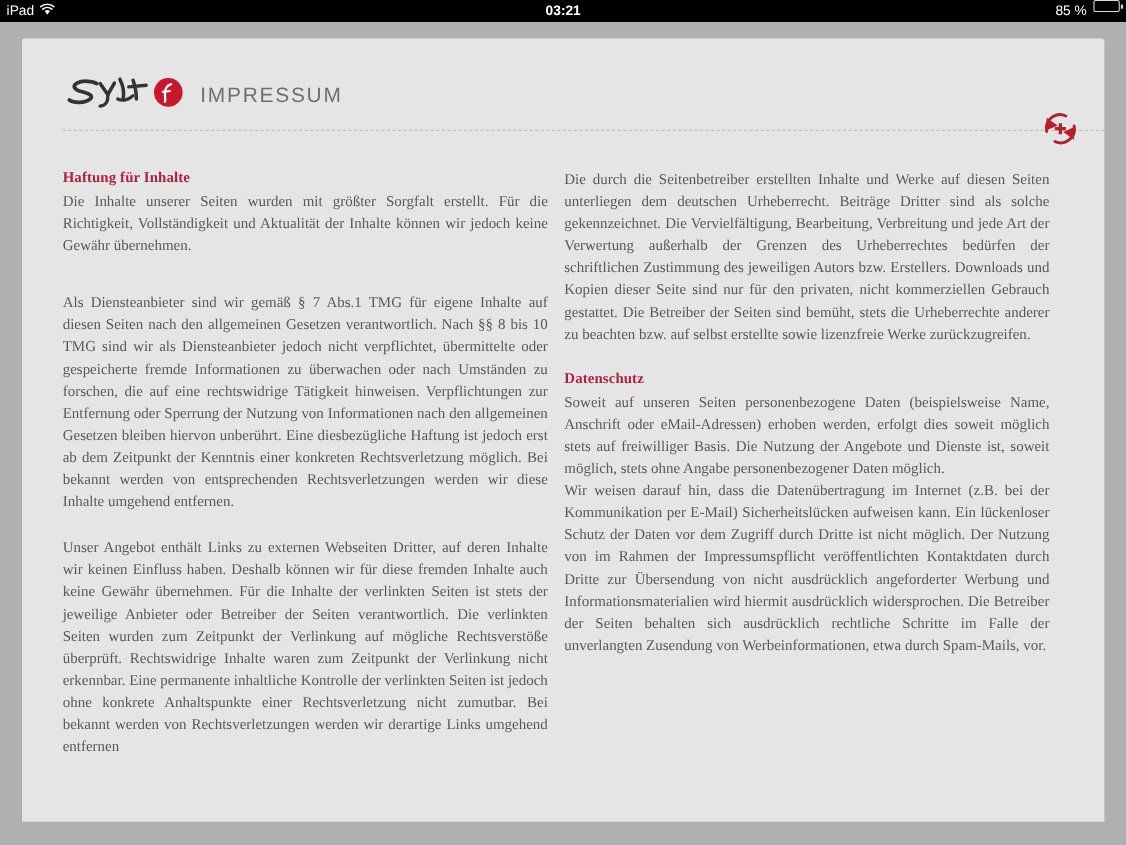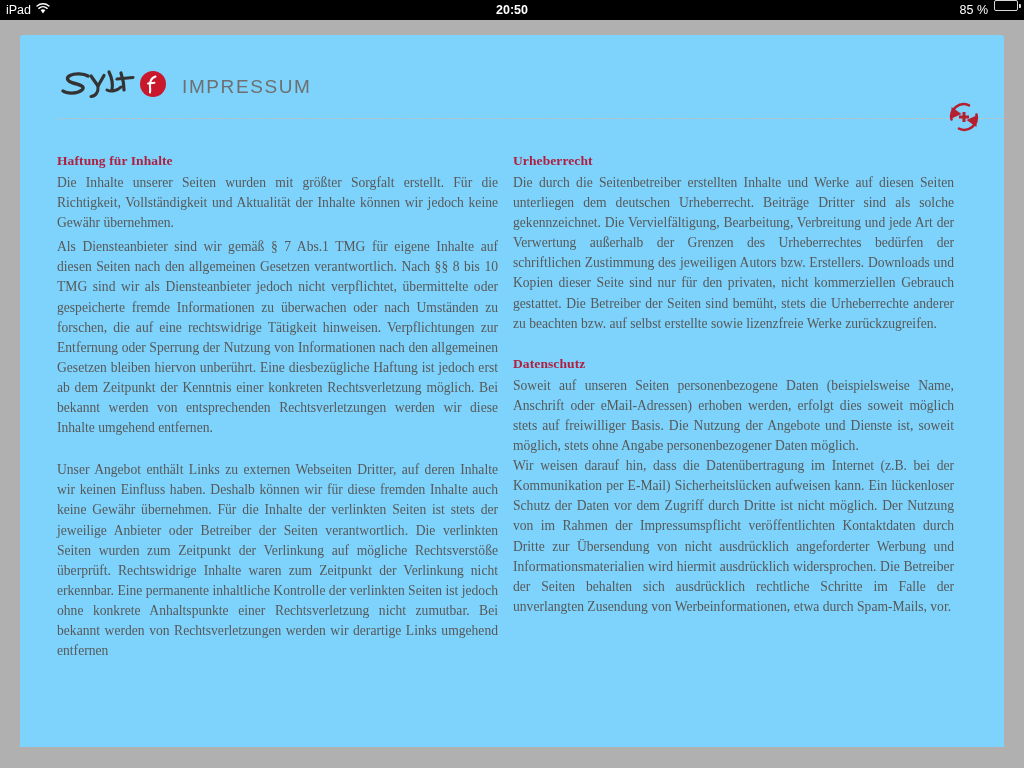--- a/index.html
+++ b/index.html
@@ -86,21 +86,21 @@
     height: 748px;
     background: #b0b0b0;
   }
 
   .card {
     position: absolute;
     left: 20px;
     top: 15px;
     width: 984px;
     height: 712px;
-    background: #7dd3fc;
+    background: #e5e5e5;
     border-radius: 3px 3px 0 0;
   }
 
   
   .header {
     position: absolute;
     left: 0; top: 0;
     width: 984px;
     height: 85px;
   }
@@ -162,21 +162,21 @@
     letter-spacing: 0.1px;
     margin-bottom: 4px;
   }
 
   .para {
     color: #585858;
     font-size: 13.6px;
     line-height: 20.1px;
     text-align: justify;
     hyphens: auto;
-    margin-bottom: 4px;
+    margin-bottom: 32px;
   }
   .para:last-child { margin-bottom: 0; }
   .para.tight { margin-bottom: 0; }
 
   .block { margin-bottom: 22px; }
   .block:last-child { margin-bottom: 0; }
   .block .sec-title { margin-top: 0; }
 </style>
 </head>
 <body>
@@ -185,21 +185,21 @@
   <div class="status-left">
     <span class="status-device">iPad</span>
     <span class="wifi-icon">
       <svg width="14" height="11" viewBox="0 0 14 11">
         <path d="M7 10.4 L4.6 7.1 a4 4 0 0 1 4.8 0 Z" fill="#ffffff"></path>
         <path d="M2.9 5.3 a6.4 6.4 0 0 1 8.2 0" stroke="#ffffff" stroke-width="1.5" fill="none" stroke-linecap="round"></path>
         <path d="M1.1 3.0 a9.2 9.2 0 0 1 11.8 0" stroke="#ffffff" stroke-width="1.5" fill="none" stroke-linecap="round"></path>
       </svg>
     </span>
   </div>
-  <div class="status-center">20:50</div>
+  <div class="status-center">03:21</div>
   <div class="status-right">
     <span class="status-battery-text">85 %</span>
     <span class="battery">
       <span class="battery-fill"></span>
     </span>
   </div>
 </div>
 
 <div class="viewport">
   <div class="card">
@@ -255,21 +255,20 @@
           <p class="para">Die Inhalte unserer Seiten wurden mit größter Sorgfalt erstellt. Für die Richtigkeit, Vollständigkeit und Aktualität der Inhalte können wir jedoch keine Gewähr übernehmen.</p>
           <p class="para tight">Als Diensteanbieter sind wir gemäß § 7 Abs.1 TMG für eigene Inhalte auf diesen Seiten nach den allgemeinen Gesetzen verantwortlich. Nach §§ 8 bis 10 TMG sind wir als Diensteanbieter jedoch nicht verpflichtet, übermittelte oder gespeicherte fremde Informationen zu überwachen oder nach Umständen zu forschen, die auf eine rechtswidrige Tätigkeit hinweisen. Verpflichtungen zur Entfernung oder Sperrung der Nutzung von Informationen nach den allgemeinen Gesetzen bleiben hiervon unberührt. Eine diesbezügliche Haftung ist jedoch erst ab dem Zeitpunkt der Kenntnis einer konkreten Rechtsverletzung möglich. Bei bekannt werden von entsprechenden Rechtsverletzungen werden wir diese Inhalte umgehend entfernen.</p>
         </div>
         <div class="block">
           <p class="para tight">Unser Angebot enthält Links zu externen Webseiten Dritter, auf deren Inhalte wir keinen Einfluss haben. Deshalb können wir für diese fremden Inhalte auch keine Gewähr übernehmen. Für die Inhalte der verlinkten Seiten ist stets der jeweilige Anbieter oder Betreiber der Seiten verantwortlich. Die verlinkten Seiten wurden zum Zeitpunkt der Verlinkung auf mögliche Rechtsverstöße überprüft. Rechtswidrige Inhalte waren zum Zeitpunkt der Verlinkung nicht erkennbar. Eine permanente inhaltliche Kontrolle der verlinkten Seiten ist jedoch ohne konkrete Anhaltspunkte einer Rechtsverletzung nicht zumutbar. Bei bekannt werden von Rechtsverletzungen werden wir derartige Links umgehend entfernen</p>
         </div>
       </div>
 
       <div class="column">
         <div class="block">
-          <div class="sec-title">Urheberrecht</div>
           <p class="para tight">Die durch die Seitenbetreiber erstellten Inhalte und Werke auf diesen Seiten unterliegen dem deutschen Urheberrecht. Beiträge Dritter sind als solche gekennzeichnet. Die Vervielfältigung, Bearbeitung, Verbreitung und jede Art der Verwertung außerhalb der Grenzen des Urheberrechtes bedürfen der schriftlichen Zustimmung des jeweiligen Autors bzw. Erstellers. Downloads und Kopien dieser Seite sind nur für den privaten, nicht kommerziellen Gebrauch gestattet. Die Betreiber der Seiten sind bemüht, stets die Urheberrechte anderer zu beachten bzw. auf selbst erstellte sowie lizenzfreie Werke zurückzugreifen.</p>
         </div>
         <div class="block">
           <div class="sec-title">Datenschutz</div>
           <p class="para" style="margin-bottom:0;">Soweit auf unseren Seiten personenbezogene Daten (beispielsweise Name, Anschrift oder eMail-Adressen) erhoben werden, erfolgt dies soweit möglich stets auf freiwilliger Basis. Die Nutzung der Angebote und Dienste ist, soweit möglich, stets ohne Angabe personenbezogener Daten möglich.</p>
           <p class="para tight">Wir weisen darauf hin, dass die Datenübertragung im Internet (z.B. bei der Kommunikation per E-Mail) Sicherheitslücken aufweisen kann. Ein lückenloser Schutz der Daten vor dem Zugriff durch Dritte ist nicht möglich. Der Nutzung von im Rahmen der Impressumspflicht veröffentlichten Kontaktdaten durch Dritte zur Übersendung von nicht ausdrücklich angeforderter Werbung und Informationsmaterialien wird hiermit ausdrücklich widersprochen. Die Betreiber der Seiten behalten sich ausdrücklich rechtliche Schritte im Falle der unverlangten Zusendung von Werbeinformationen, etwa durch Spam-Mails, vor.</p>
         </div>
       </div>
 
     </div>

